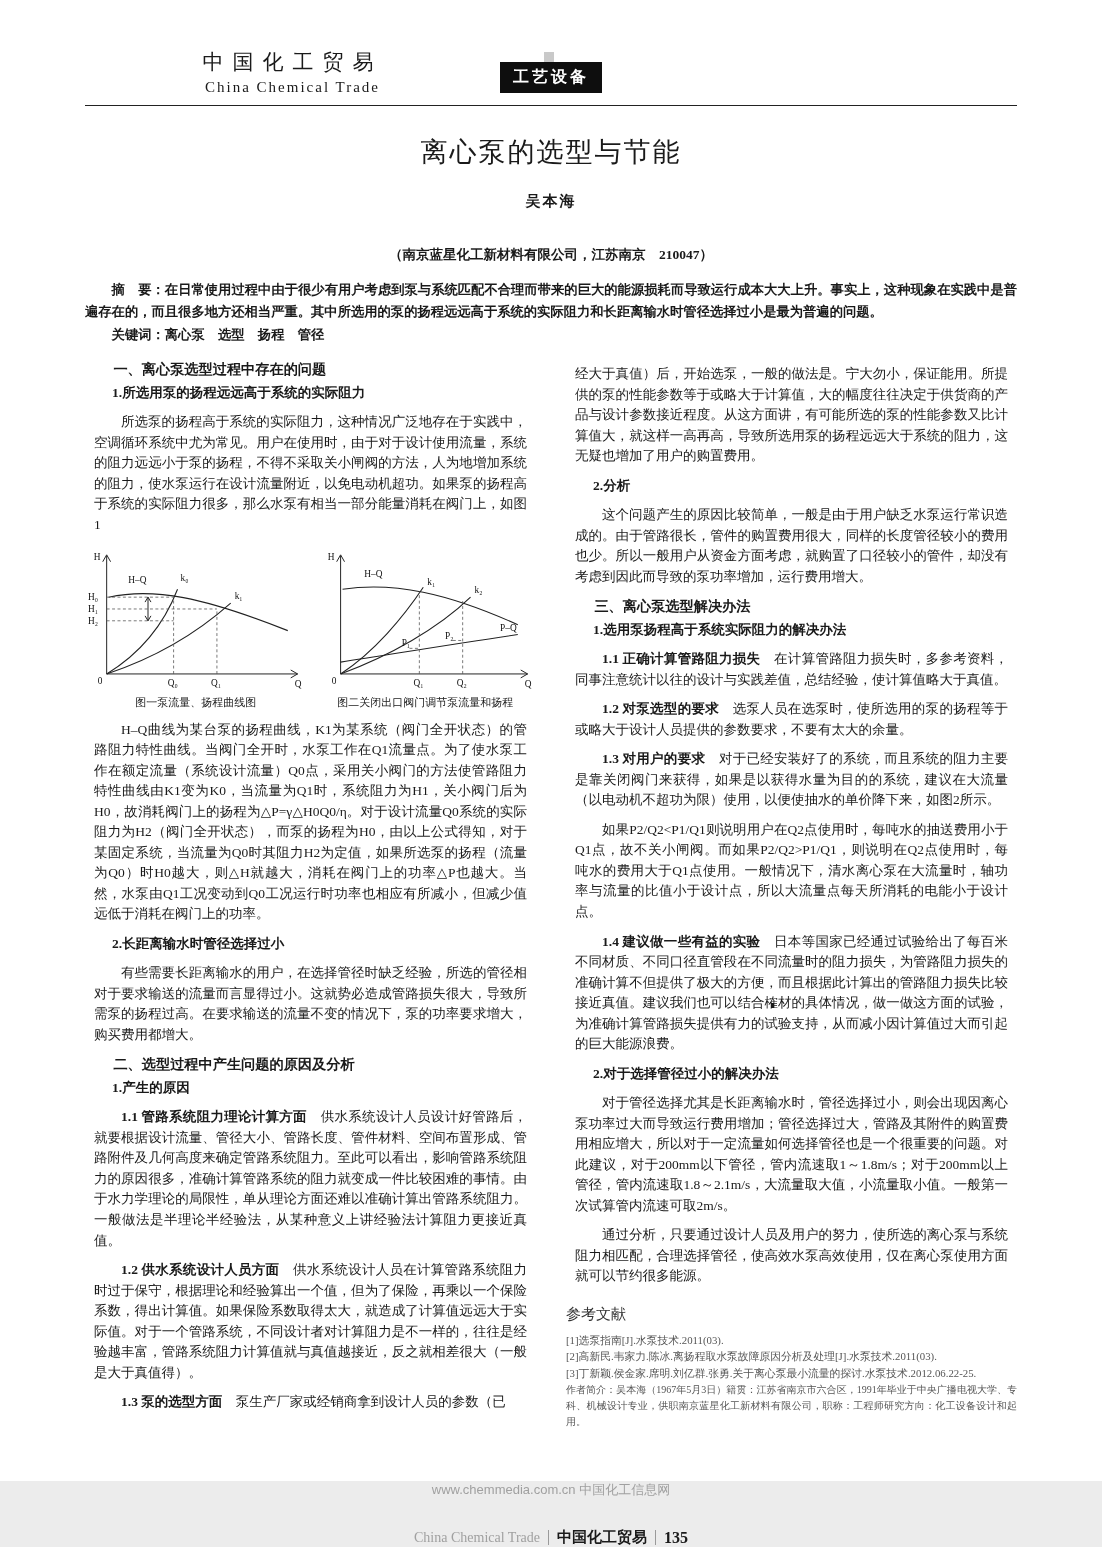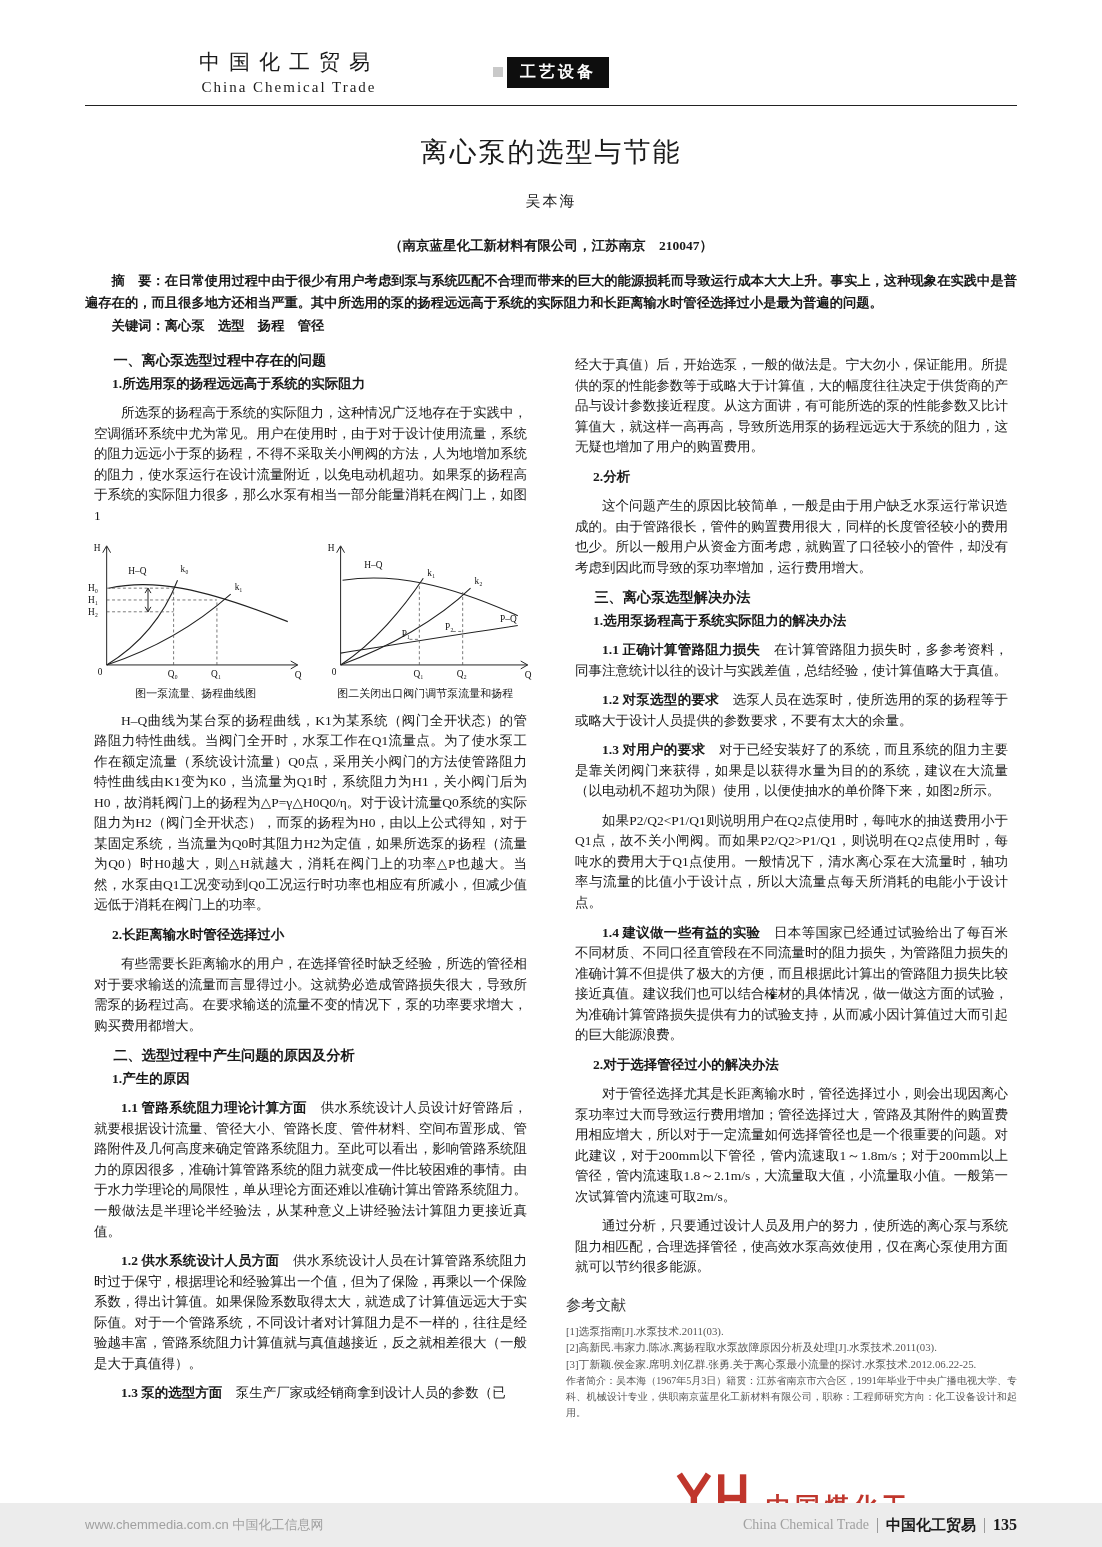--- a/index.html
+++ b/index.html
@@ -12,29 +12,29 @@
   
   .hdr { display:grid; grid-template-columns:1fr auto 1fr; align-items:center; }
   .hdr-left { font-size:13px; line-height:1.55; }
   .hdr-left .ln { white-space:nowrap; }
   .sq { display:inline-block; width:8px; height:8px; margin-left:5px; vertical-align:middle; }
   .sq.light { background:#b5b5b5; }
   .sq.dark  { background:#4a4a4a; }
   .hdr-center { text-align:center; }
   .journal-cn { font-size:21px; letter-spacing:9px; font-weight:500; }
   .journal-en { font-size:15px; letter-spacing:2px; margin-top:3px; }
-  .hdr-right { display:flex; justify-content:flex-end; align-items:center; }
+  .hdr-right { display:flex; justify-content:flex-end; align-items:center;flex-direction:column; }
   .badge-pre { width:10px; height:10px; background:#c9c9c9; margin-right:4px; }
   .badge { background:#0e0e0e; color:#fff; font-weight:bold; font-size:16px;
            letter-spacing:3px; padding:5px 13px; }
   .rule { border-bottom:1.6px solid #222; margin-top:9px; }
   
   .title { text-align:center; font-size:27px; font-weight:normal; letter-spacing:2px; margin-top:28px; }
-  .author { text-align:center; font-size:15px; letter-spacing:2px; margin-top:22px; }
-  .affil { text-align:center; font-size:13.5px; font-weight:bold; margin-top:26px; }
+  .author { text-align:center; font-size:15px; letter-spacing:2px; margin-top:22px;font-weight:bold; }
+  .affil { text-align:center; font-size:13.5px; font-weight:bold; margin-top:35px; }
   .abstract { margin-top:15px; font-size:13.3px; font-weight:600; line-height:1.62;
               text-align:justify; text-indent:2em; }
   .abstract .lab { font-weight:bold; }
   .keywords { margin-top:4px; font-size:13.3px; font-weight:600; text-indent:2em; }
   .keywords .lab { font-weight:bold; }
   
   .cols { display:flex; gap:30px; margin-top:11px; }
   .col { flex:1; font-size:13.5px; line-height:1.52; }
   .col p { margin:9px; text-indent:2em; text-align:justify; }
   .col p.cont { text-indent:0; }
@@ -55,22 +55,22 @@
   .bio { font-size:10px; color:#555; line-height:1.6; text-align:justify; }
   
   .logo { display:flex; justify-content:center; align-items:center; gap:12px; margin-top:22px; }
   .logo-mark { width:82px; height:60px; }
   .logo-cn { color:#c0362c; font-size:25px; font-weight:bold; letter-spacing:4px;
              font-family:"Liberation Sans",sans-serif;margin-top:44px; }
   .logo-en-bar { background:#c0362c; color:#fff; font-family:"Liberation Sans",sans-serif;
                  font-size:14px; letter-spacing:10px; text-align:center; padding:2px 4px 2px 12px;
                  margin-top:3px; }
   
-  .footer-band { position:absolute; left:0; right:0; bottom:0; height:44px; background:#ececec;
-                 display:flex; align-items:center; justify-content:space-between; padding:0 85px; }
+  .footer-band { position:absolute; left:0; right:0; bottom:0; height:66px; background:#ececec;
+                 display:flex; align-items:center; justify-content:space-between; padding:0 85px;flex-direction:column; }
   .foot-left { color:#a0a0a0; font-size:13px; font-family:"Liberation Sans",sans-serif; }
   .foot-right { display:flex; align-items:center; gap:8px; }
   .foot-en { color:#a0a0a0; font-size:14px; }
   .vdiv { width:0; height:15px; border-left:1px solid #9a9a9a; }
   .foot-cn { font-size:15px; font-weight:bold; color:#1a1a1a; }
   .foot-no { font-size:16px; font-weight:bold; color:#1a1a1a; }
 </style>
 </head>
 <body>
 

